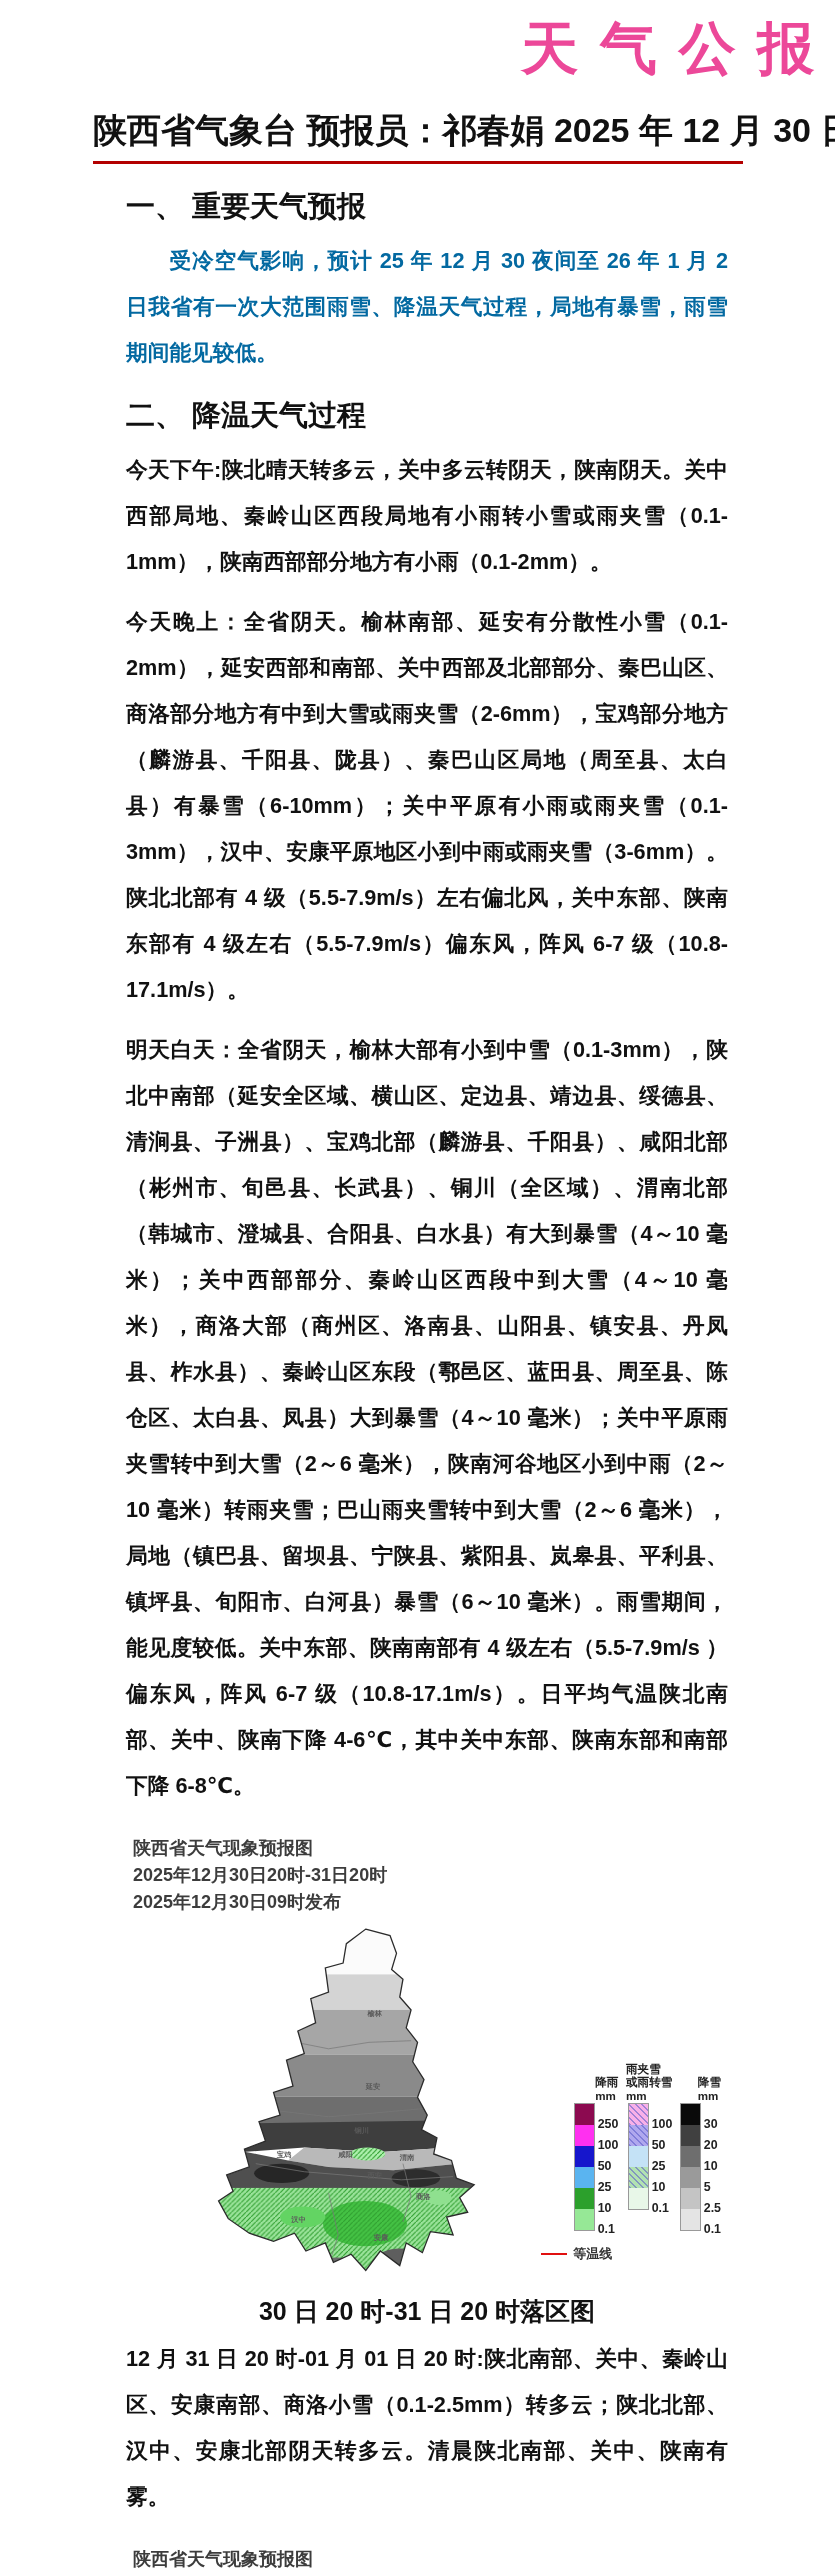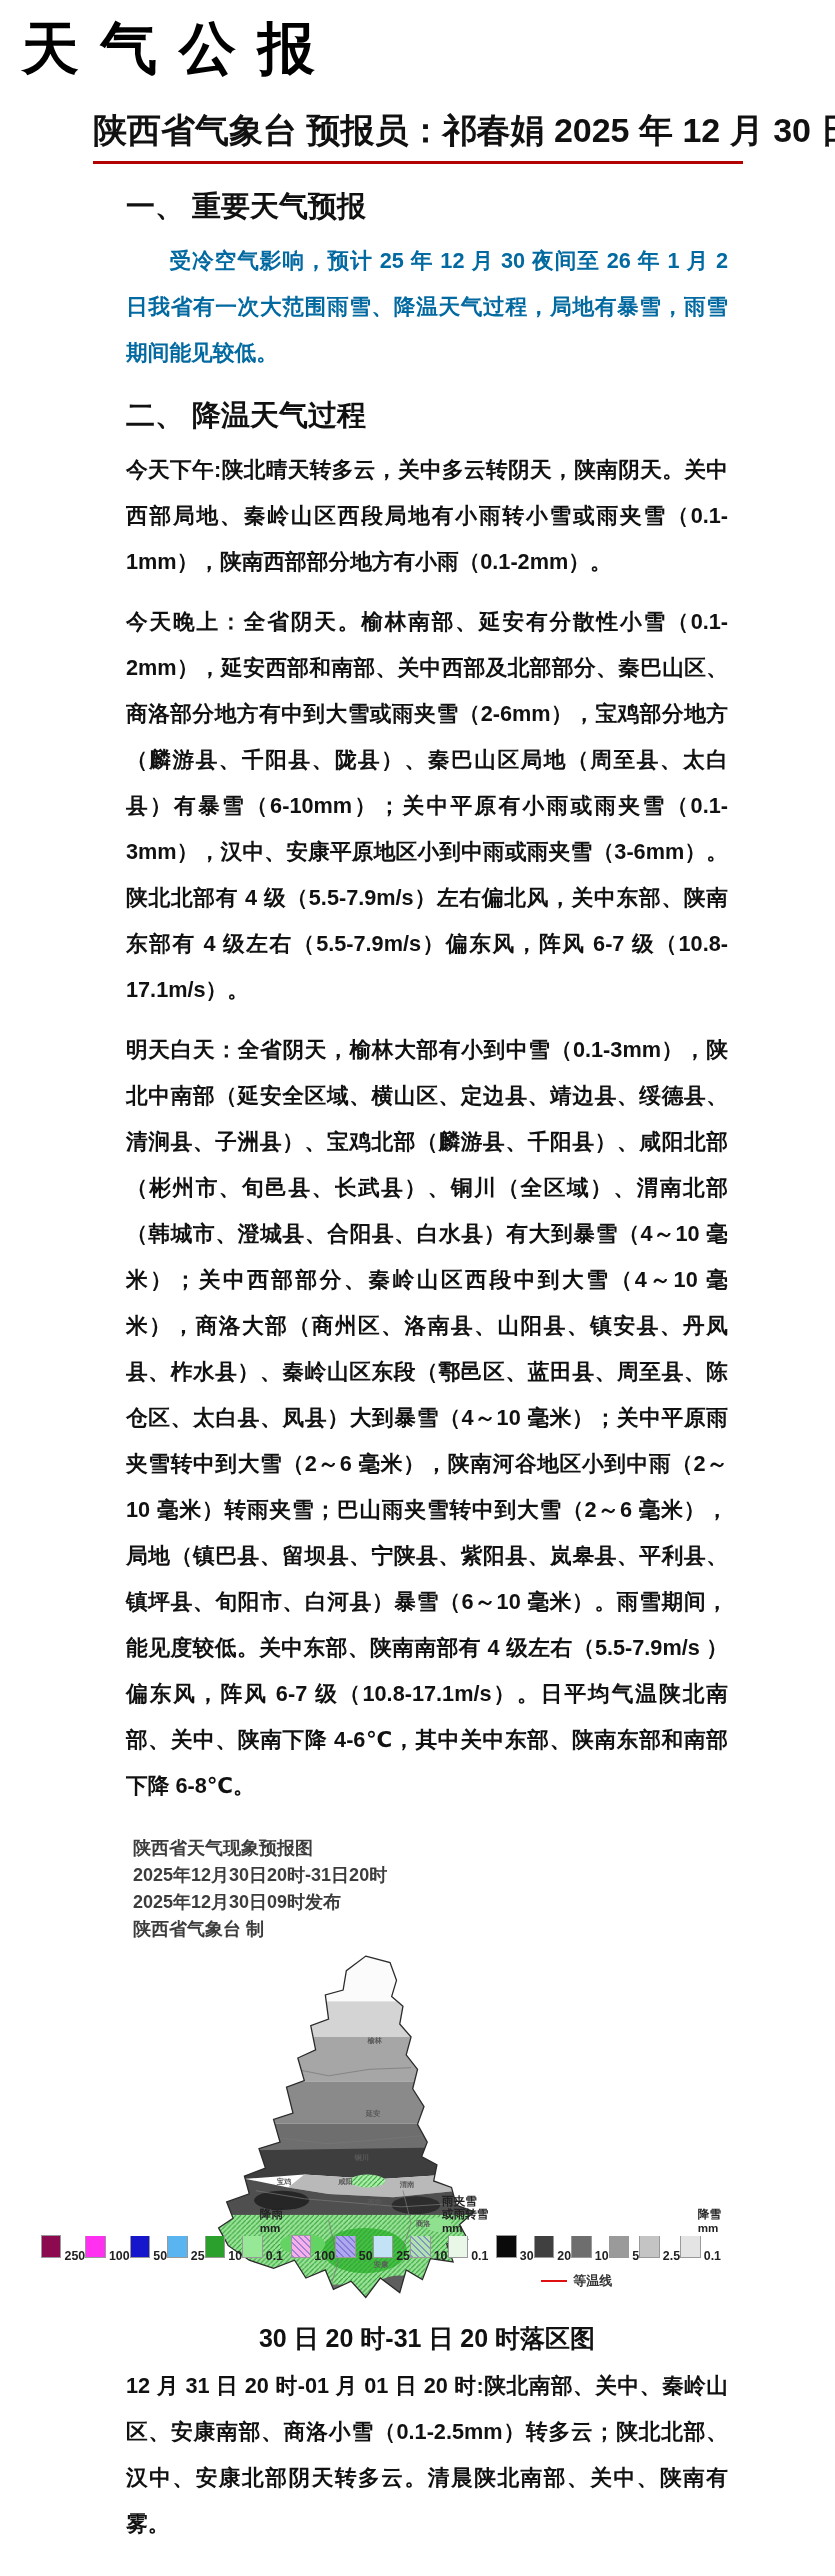--- a/index.html
+++ b/index.html
@@ -6,22 +6,22 @@
   body{
     width:836px;
     font-family:"Liberation Sans","DejaVu Sans",sans-serif;
     color:#111;
     -webkit-font-smoothing:antialiased;
   }
   .page{width:836px;box-sizing:border-box;padding:4.6px 0 31px 0;}
 
   
   .doc-title{
-    text-align:left;
-    color:#000000;
+    text-align:right;
+    color:#ec4899;
     font-size:57px;
     font-weight:900;
     letter-spacing:0.38em;
     margin:6.2px 0 20px 0;
     text-indent:0.38em; 
   }
 
   
   .byline-wrap{width:650px;margin:0 auto 23px auto;border-bottom:3.9px solid #b30000;padding-bottom:7.7px;}
   .byline{
@@ -58,21 +58,21 @@
   .map-header{font-size:18px;font-weight:600;color:#3c3c3c;line-height:1.5;margin-bottom:4.6px;}
   .map-stage{position:relative;width:588px;height:364px;}
   .map-stage svg{position:absolute;left:54px;top:0;}
   .legend{
     position:absolute;right:0;bottom:21.7px;width:180px;
     font-size:13px;color:#222;
   }
   .legend-cols{display:flex;flex-direction:row;justify-content:flex-end;gap:7.7px;}
   .lcol{display:flex;flex-direction:column;align-items:flex-end;}
   .ltitle{white-space:pre-line;font-size:11.6px;font-weight:700;line-height:1.15;margin-bottom:3.1px;min-height:42px;display:flex;align-items:flex-end;}
-  .lbar{display:flex;flex-direction:row;}
+  .lbar{display:flex;flex-direction:column;}
   .lseg{display:flex;align-items:flex-end;height:21px;}
   .lswatch{width:18.6px;height:21px;display:inline-block;border:0.8px solid #999;border-top:none;}
   .lseg:first-child .lswatch{border-top:0.8px solid #999;}
   .lswatch.hatched{background-image:repeating-linear-gradient(45deg,rgba(90,90,200,.55) 0 1.5px,transparent 1.5px 4.6px);}
   .lval{margin-left:3.1px;font-size:12.4px;font-weight:600;transform:translateY(5.4px);}
   .liso{display:flex;align-items:center;margin-top:14px;}
   .liso-line{display:inline-block;width:26px;height:0;border-top:2.3px solid #e01010;margin-right:6.2px;}
   .liso-label{font-size:13px;font-weight:600;color:#333;}
   .map-caption{
     text-align:center;font-size:25px;font-weight:800;color:#111;margin:10.8px 0 4.6px 0;
@@ -103,21 +103,20 @@
 
     <div class="para">今天晚上：全省阴天。榆林南部、延安有分散性小雪（0.1-2mm），延安西部和南部、关中西部及北部部分、秦巴山区、商洛部分地方有中到大雪或雨夹雪（2-6mm），宝鸡部分地方（麟游县、千阳县、陇县）、秦巴山区局地（周至县、太白县）有暴雪（6-10mm）；关中平原有小雨或雨夹雪（0.1-3mm），汉中、安康平原地区小到中雨或雨夹雪（3-6mm）。陕北北部有 4 级（5.5-7.9m/s）左右偏北风，关中东部、陕南东部有 4 级左右（5.5-7.9m/s）偏东风，阵风 6-7 级（10.8-17.1m/s）。</div>
 
     <div class="para">明天白天：全省阴天，榆林大部有小到中雪（0.1-3mm），陕北中南部（延安全区域、横山区、定边县、靖边县、绥德县、清涧县、子洲县）、宝鸡北部（麟游县、千阳县）、咸阳北部（彬州市、旬邑县、长武县）、铜川（全区域）、渭南北部（韩城市、澄城县、合阳县、白水县）有大到暴雪（4～10 毫米）；关中西部部分、秦岭山区西段中到大雪（4～10 毫米），商洛大部（商州区、洛南县、山阳县、镇安县、丹凤县、柞水县）、秦岭山区东段（鄠邑区、蓝田县、周至县、陈仓区、太白县、凤县）大到暴雪（4～10 毫米）；关中平原雨夹雪转中到大雪（2～6 毫米），陕南河谷地区小到中雨（2～10 毫米）转雨夹雪；巴山雨夹雪转中到大雪（2～6 毫米），局地（镇巴县、留坝县、宁陕县、紫阳县、岚皋县、平利县、镇坪县、旬阳市、白河县）暴雪（6～10 毫米）。雨雪期间，能见度较低。关中东部、陕南南部有 4 级左右（5.5-7.9m/s ）偏东风，阵风 6-7 级（10.8-17.1m/s）。日平均气温陕北南部、关中、陕南下降 4-6℃，其中关中东部、陕南东部和南部下降 6-8℃。</div>
 
     <div class="map-figure">
       <div class="map-header">
         <div>陕西省天气现象预报图</div>
         <div>2025年12月30日20时-31日20时</div>
         <div>2025年12月30日09时发布</div>
-        <div>陕西省气象台 制</div>
       </div>
       <div class="map-stage">
         <svg width="364" height="364" viewBox="0 0 400 450">
           <defs>
             <clipPath id="clip1">
               <path d="M196,10 L226,18 234,40 228,60 242,72 238,94 252,110 246,132 260,150 254,174 268,196 260,218 272,240 265,258 284,268 280,288 302,296 308,318 330,326 312,342 322,360 296,366 304,388 276,384 266,410 246,398 238,426 214,408 196,432 178,412 156,422 146,398 122,408 108,386 82,396 52,386 26,368 14,346 32,334 24,314 52,304 46,282 72,272 64,248 90,240 82,212 106,204 98,172 120,164 112,136 134,126 128,96 150,88 146,58 168,52 172,28 Z"></path>
             </clipPath>
             <pattern id="hatch1" patternUnits="userSpaceOnUse" width="6" height="6">
               <path d="M0,6 L6,0" stroke="#2f9e2f" stroke-width="1.4"></path>
             </pattern>

